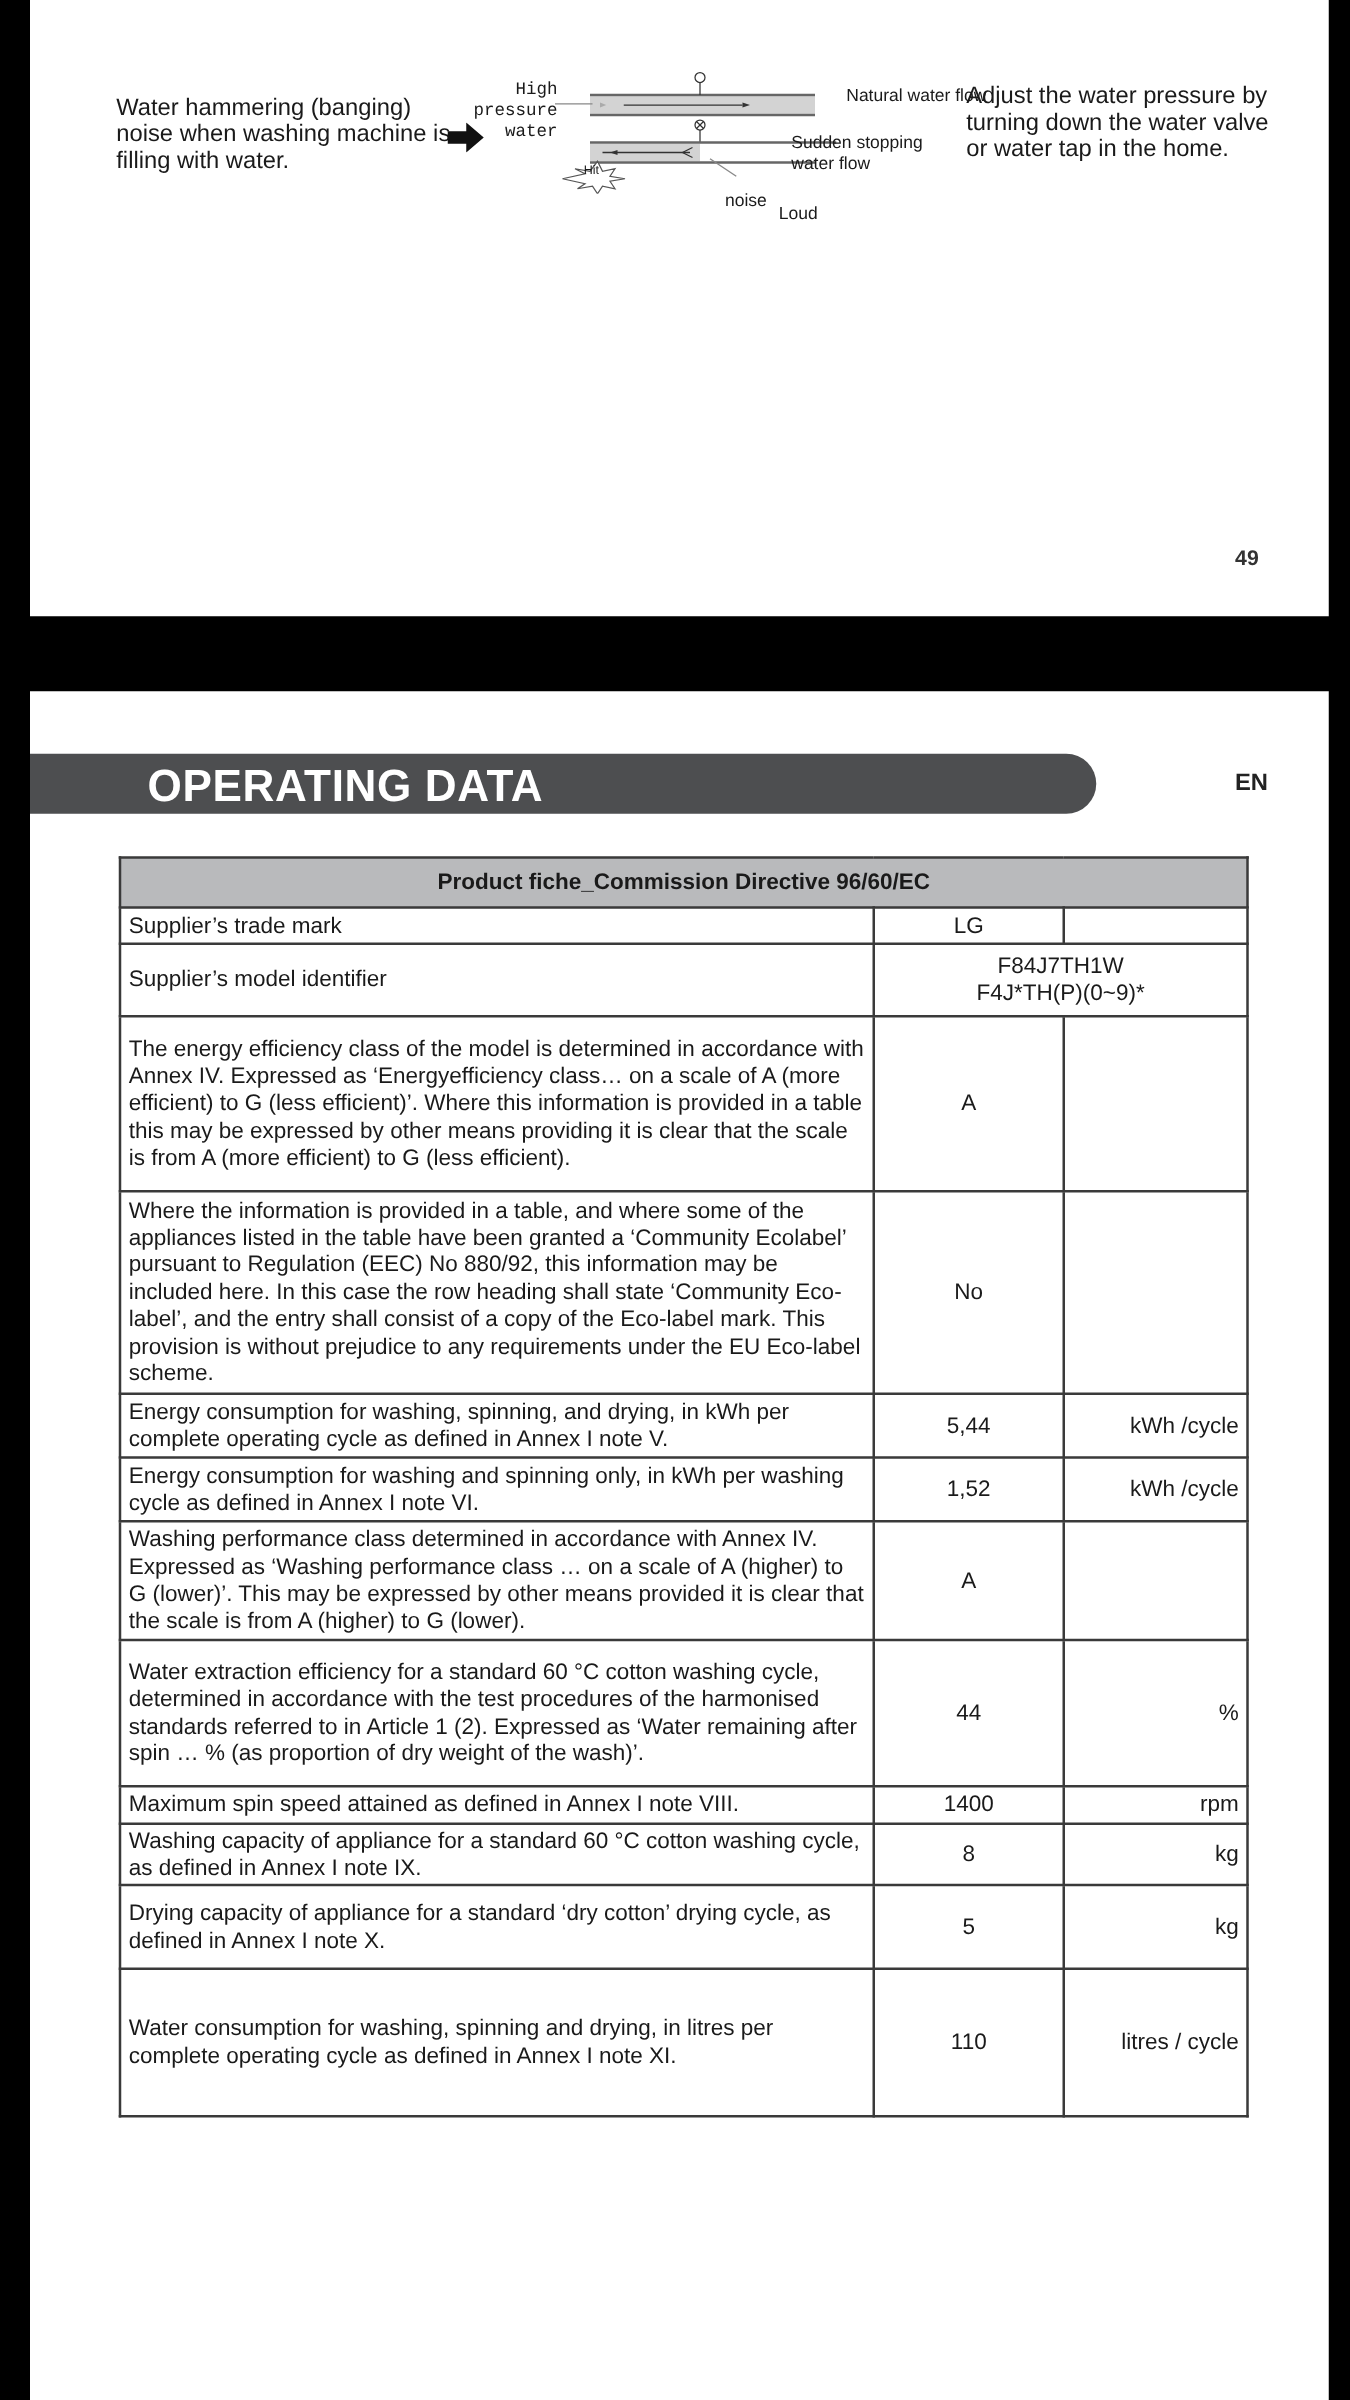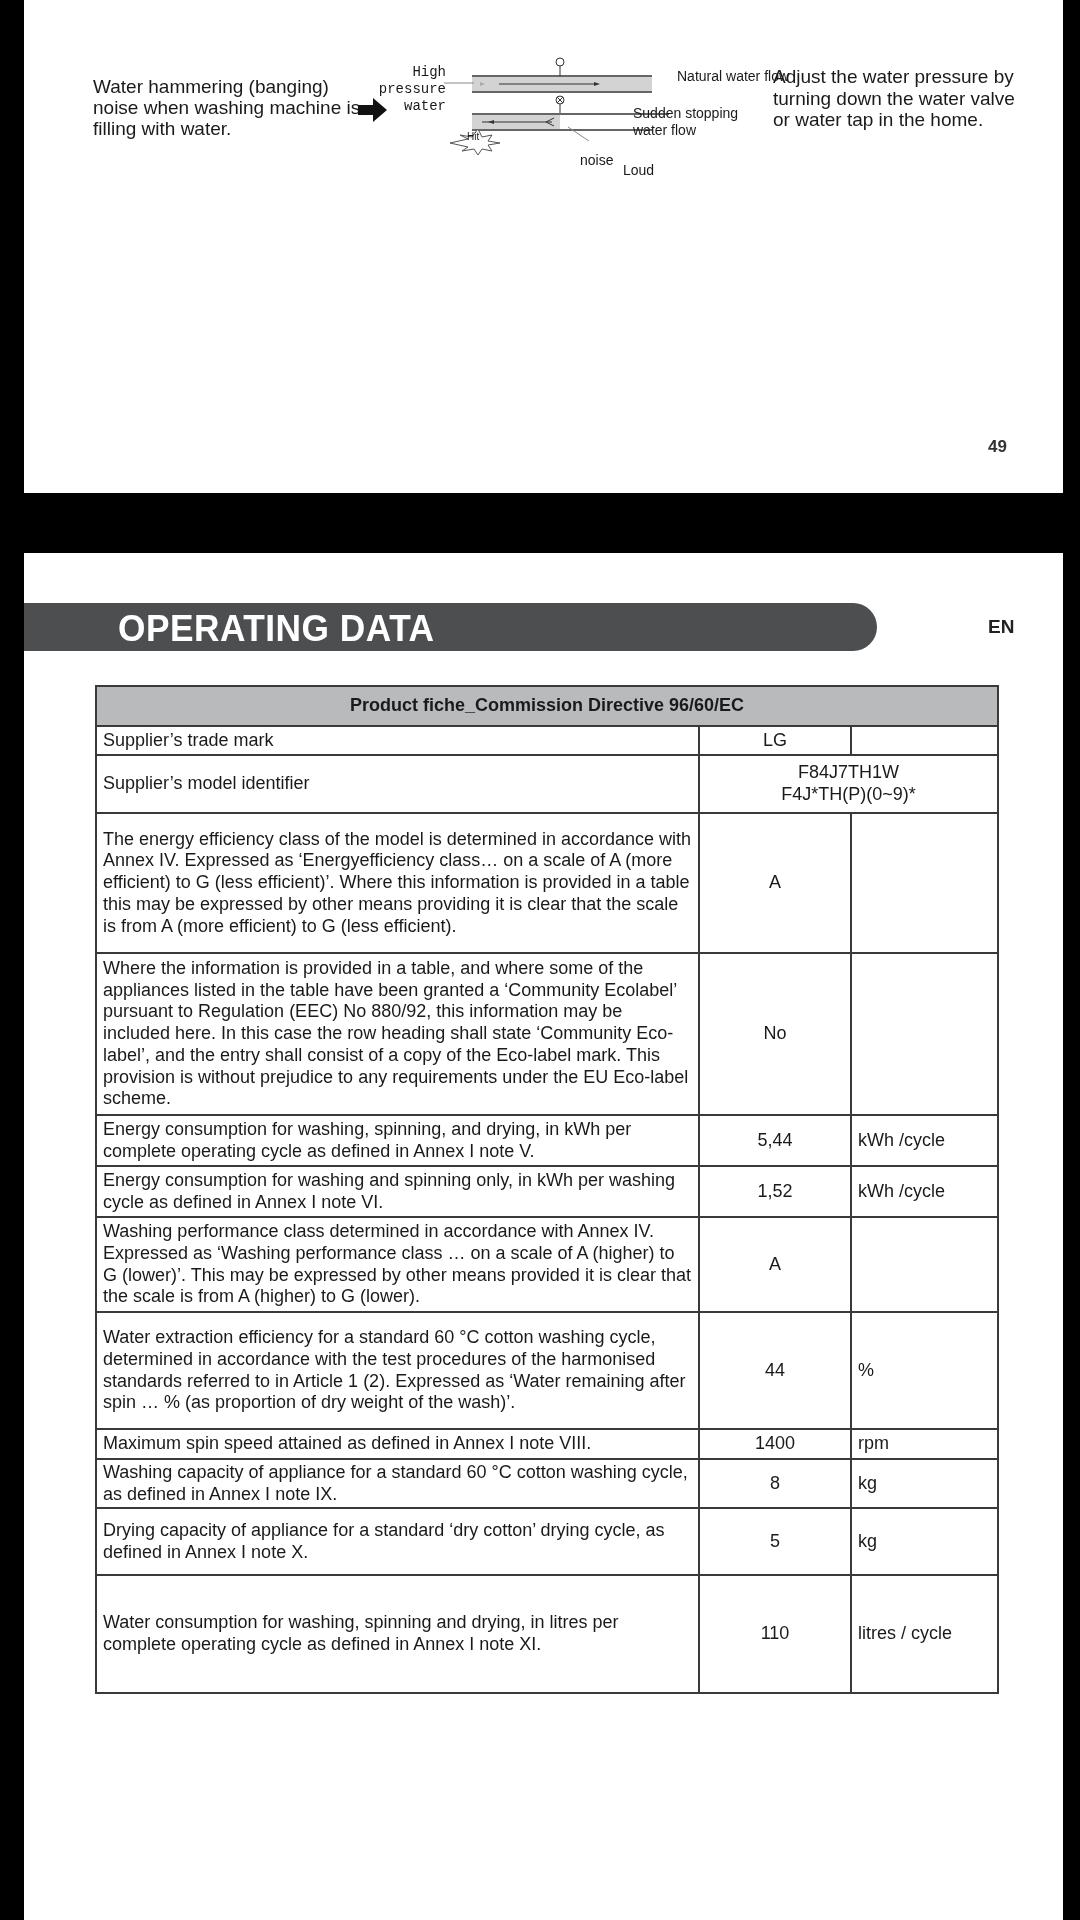--- a/index.html
+++ b/index.html
@@ -15,21 +15,21 @@
   .diag-lbl { font-size:14px; line-height:17px; }
   .fix-text { left:749px; top:66px; font-size:19px; line-height:21.5px; width:250px; }
   .page-number { right:56px; top:437px; font-size:17px; font-weight:bold; color:#333;margin-left:28px; }
   .section-banner { left:0; top:50px; width:853px; height:48px; background:#4d4e50; border-radius:0 24px 24px 0; }
   .section-title { left:94px; top:55px; font-size:36px; font-weight:bold; color:#fff; letter-spacing:0.5px; transform:scaleX(0.98); transform-origin:left; }
   .lang-label { left:964px; top:63px; font-size:19px; font-weight:bold; color:#222; }
   table.fiche { position:absolute; left:71px; top:132px; width:902px; border-collapse:collapse; table-layout:fixed; }
   table.fiche td, table.fiche th { border:2px solid #3a3a3a; padding:0 6px; font-size:18px; line-height:21.8px; vertical-align:middle; }
   table.fiche th { background:#b9babc; font-weight:bold; height:38px; font-size:18px; }
   td.val { text-align:center; }
-  td.unit { text-align:left; }
+  td.unit { text-align:right; }
   td.model { text-align:center; line-height:28px; padding-left:6px; }
 </style>
 </head>
 <body>
 
 <div class="page" id="page1">
   <div class="abs trouble-text">Water hammering (banging) noise when washing machine is filling with water.</div>
 
   <svg class="abs arrow-icon" width="30" height="24" viewBox="0 0 30 24">
     <path d="M0 7 H15 V0 L29 12 L15 24 V17 H0 Z" fill="#111"></path>

